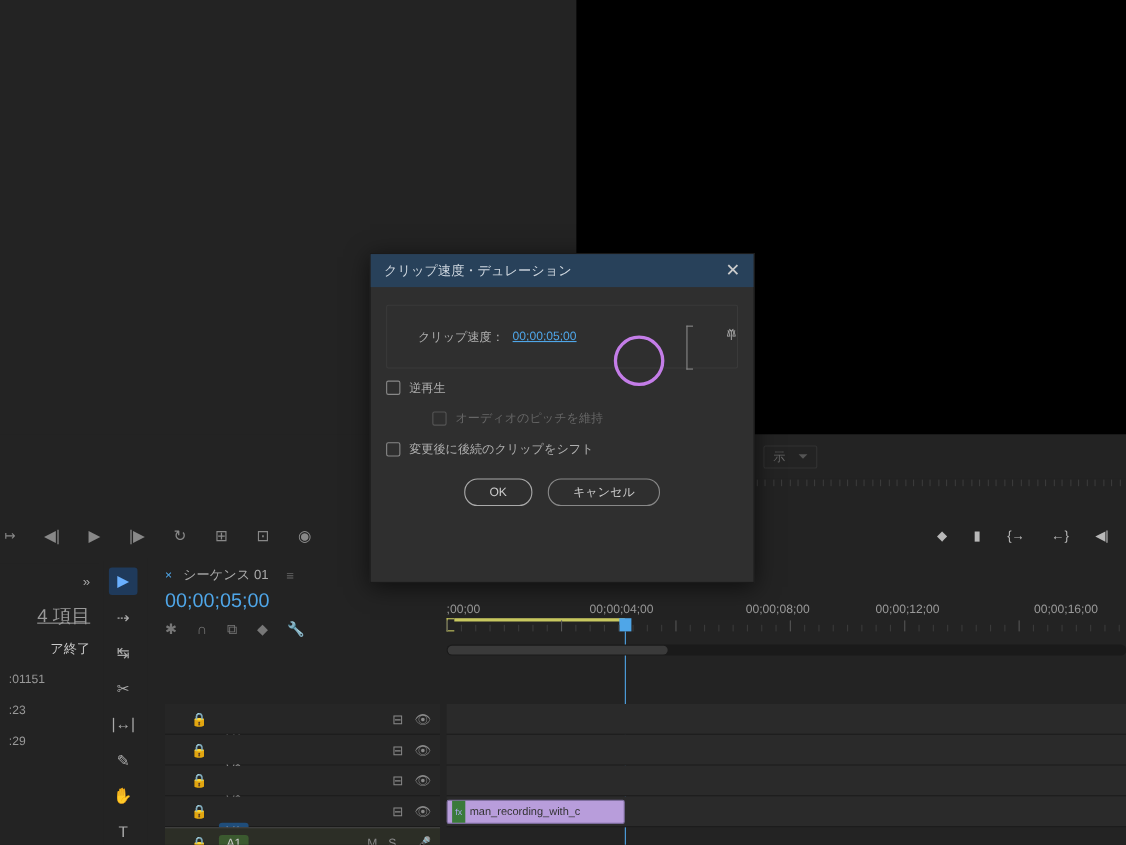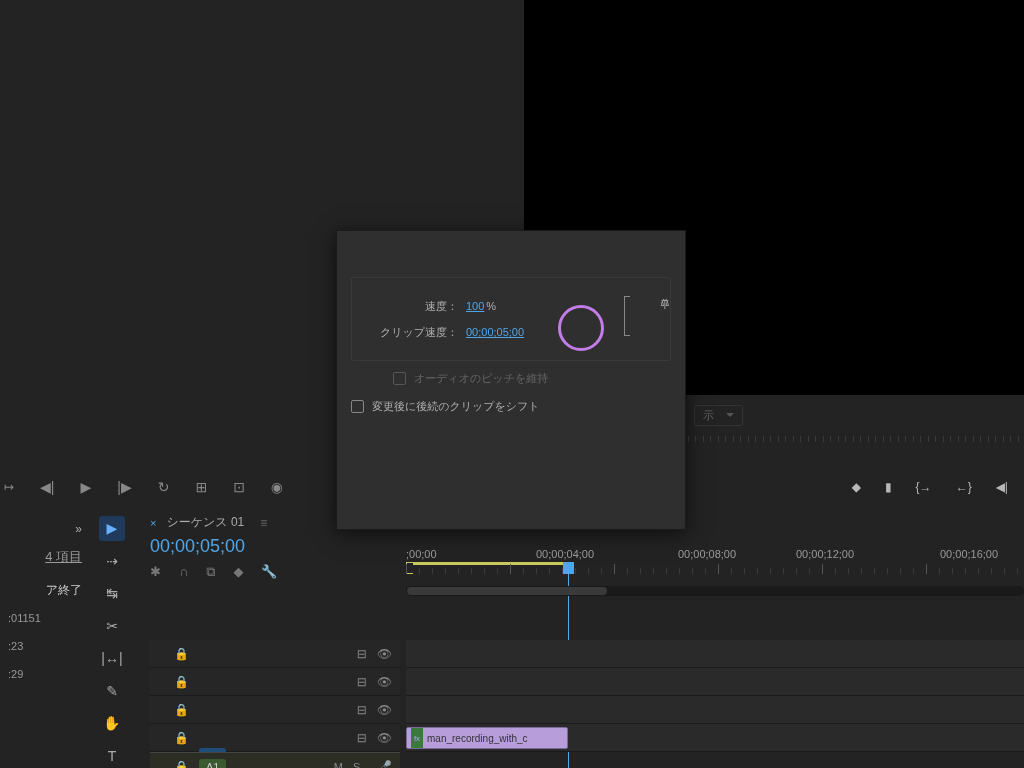--- a/index.html
+++ b/index.html
@@ -17,21 +17,21 @@
 
 
 .src-transport { position: absolute; top: 470px; left: 0; width: 1024px; height: 34px; background: #232323; display:flex; align-items:center; }
 .src-transport .ico { margin-left: 26px; color:#888; font-size:14px; }
 .src-transport .spacer { flex:1; }
 .src-transport .rgrp { display:flex; gap:24px; margin-right:16px; }
 
 
 .left-collapse { position:absolute; top:512px; left:0; width:90px; height:256px; background:#232323; }
 .left-collapse .chev { position:absolute; top:10px; right:8px; color:#aaa; font-size:12px; }
-.left-collapse .lbl { position:absolute; top:36px; right:8px; font-size:13px; color:#999;text-decoration:underline; }
+.left-collapse .lbl { position:absolute; top:36px; right:8px; font-size:17px; color:#999;text-decoration:underline; }
 .left-collapse .endtxt { position:absolute; top:70px; right:8px; font-size:12px; color:#ccc; }
 .left-collapse .r1 { position:absolute; top:100px; left:8px; font-size:11px; color:#999; }
 .left-collapse .r2 { position:absolute; top:128px; left:8px; font-size:11px; color:#999; }
 .left-collapse .r3 { position:absolute; top:156px; left:8px; font-size:11px; color:#999; }
 
 
 .tool-col { position:absolute; top:510px; left:94px; width:36px; height:258px; background:#232323; display:flex; flex-direction:column; align-items:center; gap:8px; padding-top:6px; }
 .tool { width:26px; height:26px; display:flex; align-items:center; justify-content:center; color:#aaa; font-size:14px; border-radius:3px; }
 .tool.sel { background:#1f3a5b; color:#6ab0ff; }
 
@@ -315,45 +315,52 @@
     <span class="tog2">S</span>
     <span class="tog2">🎤</span>
   </div>
 
   <div class="tl-scroll" style="top:78px">
     <div class="thumb"></div>
   </div>
 </div>
 
 <div class="dialog">
+  <div class="dlg-title">
+    <span>クリップ速度・デュレーション</span>
+    <span class="dlg-close">✕</span>
+  </div>
   <div class="dlg-body">
     <div class="fld-group">
-      <div class="fld-row">
-        <span class="fld-label">速度：</span>
-        <span class="fld-val">100</span>
-        <span class="fld-unit">%</span>
-      </div>
       <div class="fld-row">
         <span class="fld-label">クリップ速度：</span>
         <span class="fld-val">00;00;05;00</span>
       </div>
       <div class="link-ind">
         <div class="bar"></div>
           <div class="nt" style="top:0"></div>
           <div class="nt" style="top:39px"></div>
       </div>
       <span class="link-ico">𐄷</span>
     </div>
 
+    <div class="cb-row">
+      <div class="cb"></div>
+      <span>逆再生</span>
+    </div>
     <div class="cb-row dis">
       <div class="cb dis"></div>
       <span>オーディオのピッチを維持</span>
     </div>
     <div class="cb-row">
       <div class="cb"></div>
       <span>変更後に後続のクリップをシフト</span>
     </div>
 
 
+    <div class="dlg-btns">
+      <button class="dlg-btn ok">OK</button>
+      <button class="dlg-btn">キャンセル</button>
+    </div>
   </div>
 </div>
 
 <div class="annot" style="top:305px; left:558px"></div>
 
 </body></html>

